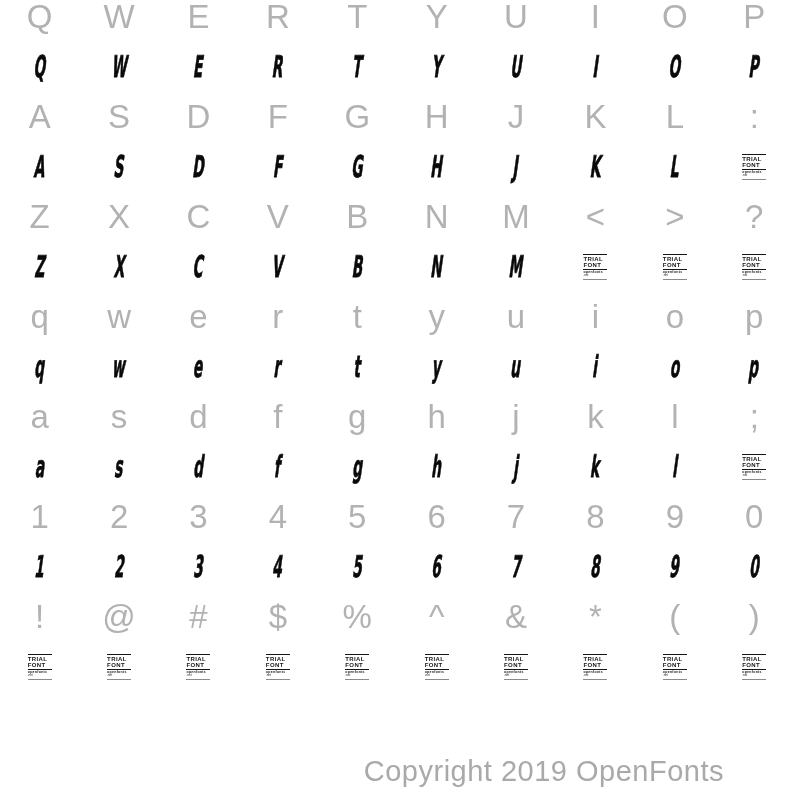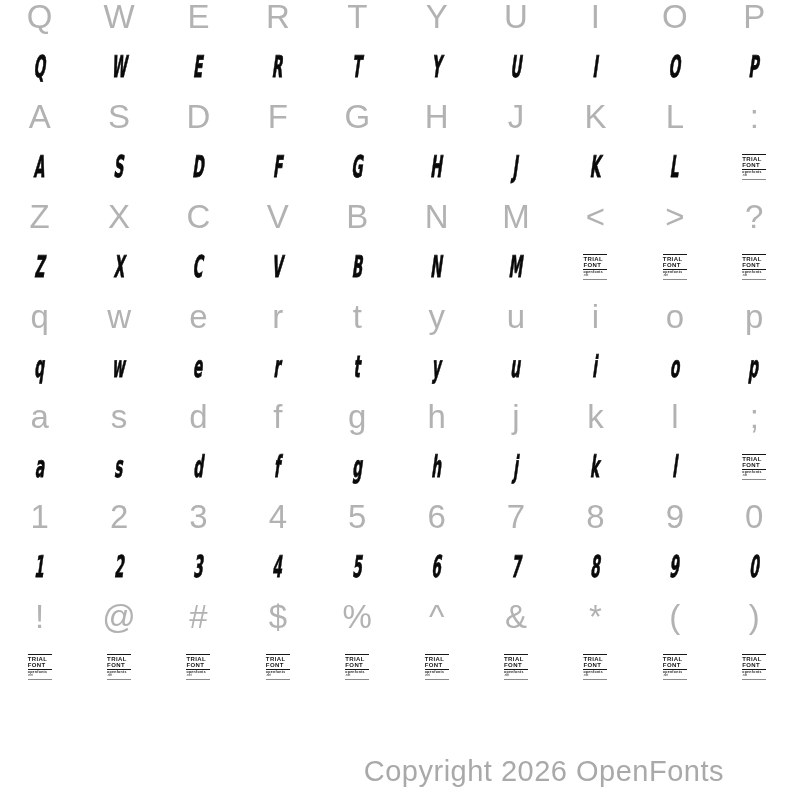--- a/index.html
+++ b/index.html
@@ -617,14 +617,14 @@
             <div class="badge-line l1">TRIAL</div>
             <div class="badge-line l2">FONT</div>
             <div class="badge-fine">
               <div class="fp1">openfonts</div>
               <div class="fp2">.net</div>
             </div>
           </div>
         </div>
       </div>
     </div>
-  <div class="copyright">Copyright 2026 OpenFonts</div>
+  <div class="copyright">Copyright 2019 OpenFonts</div>
 </div>
 
 </body></html>

